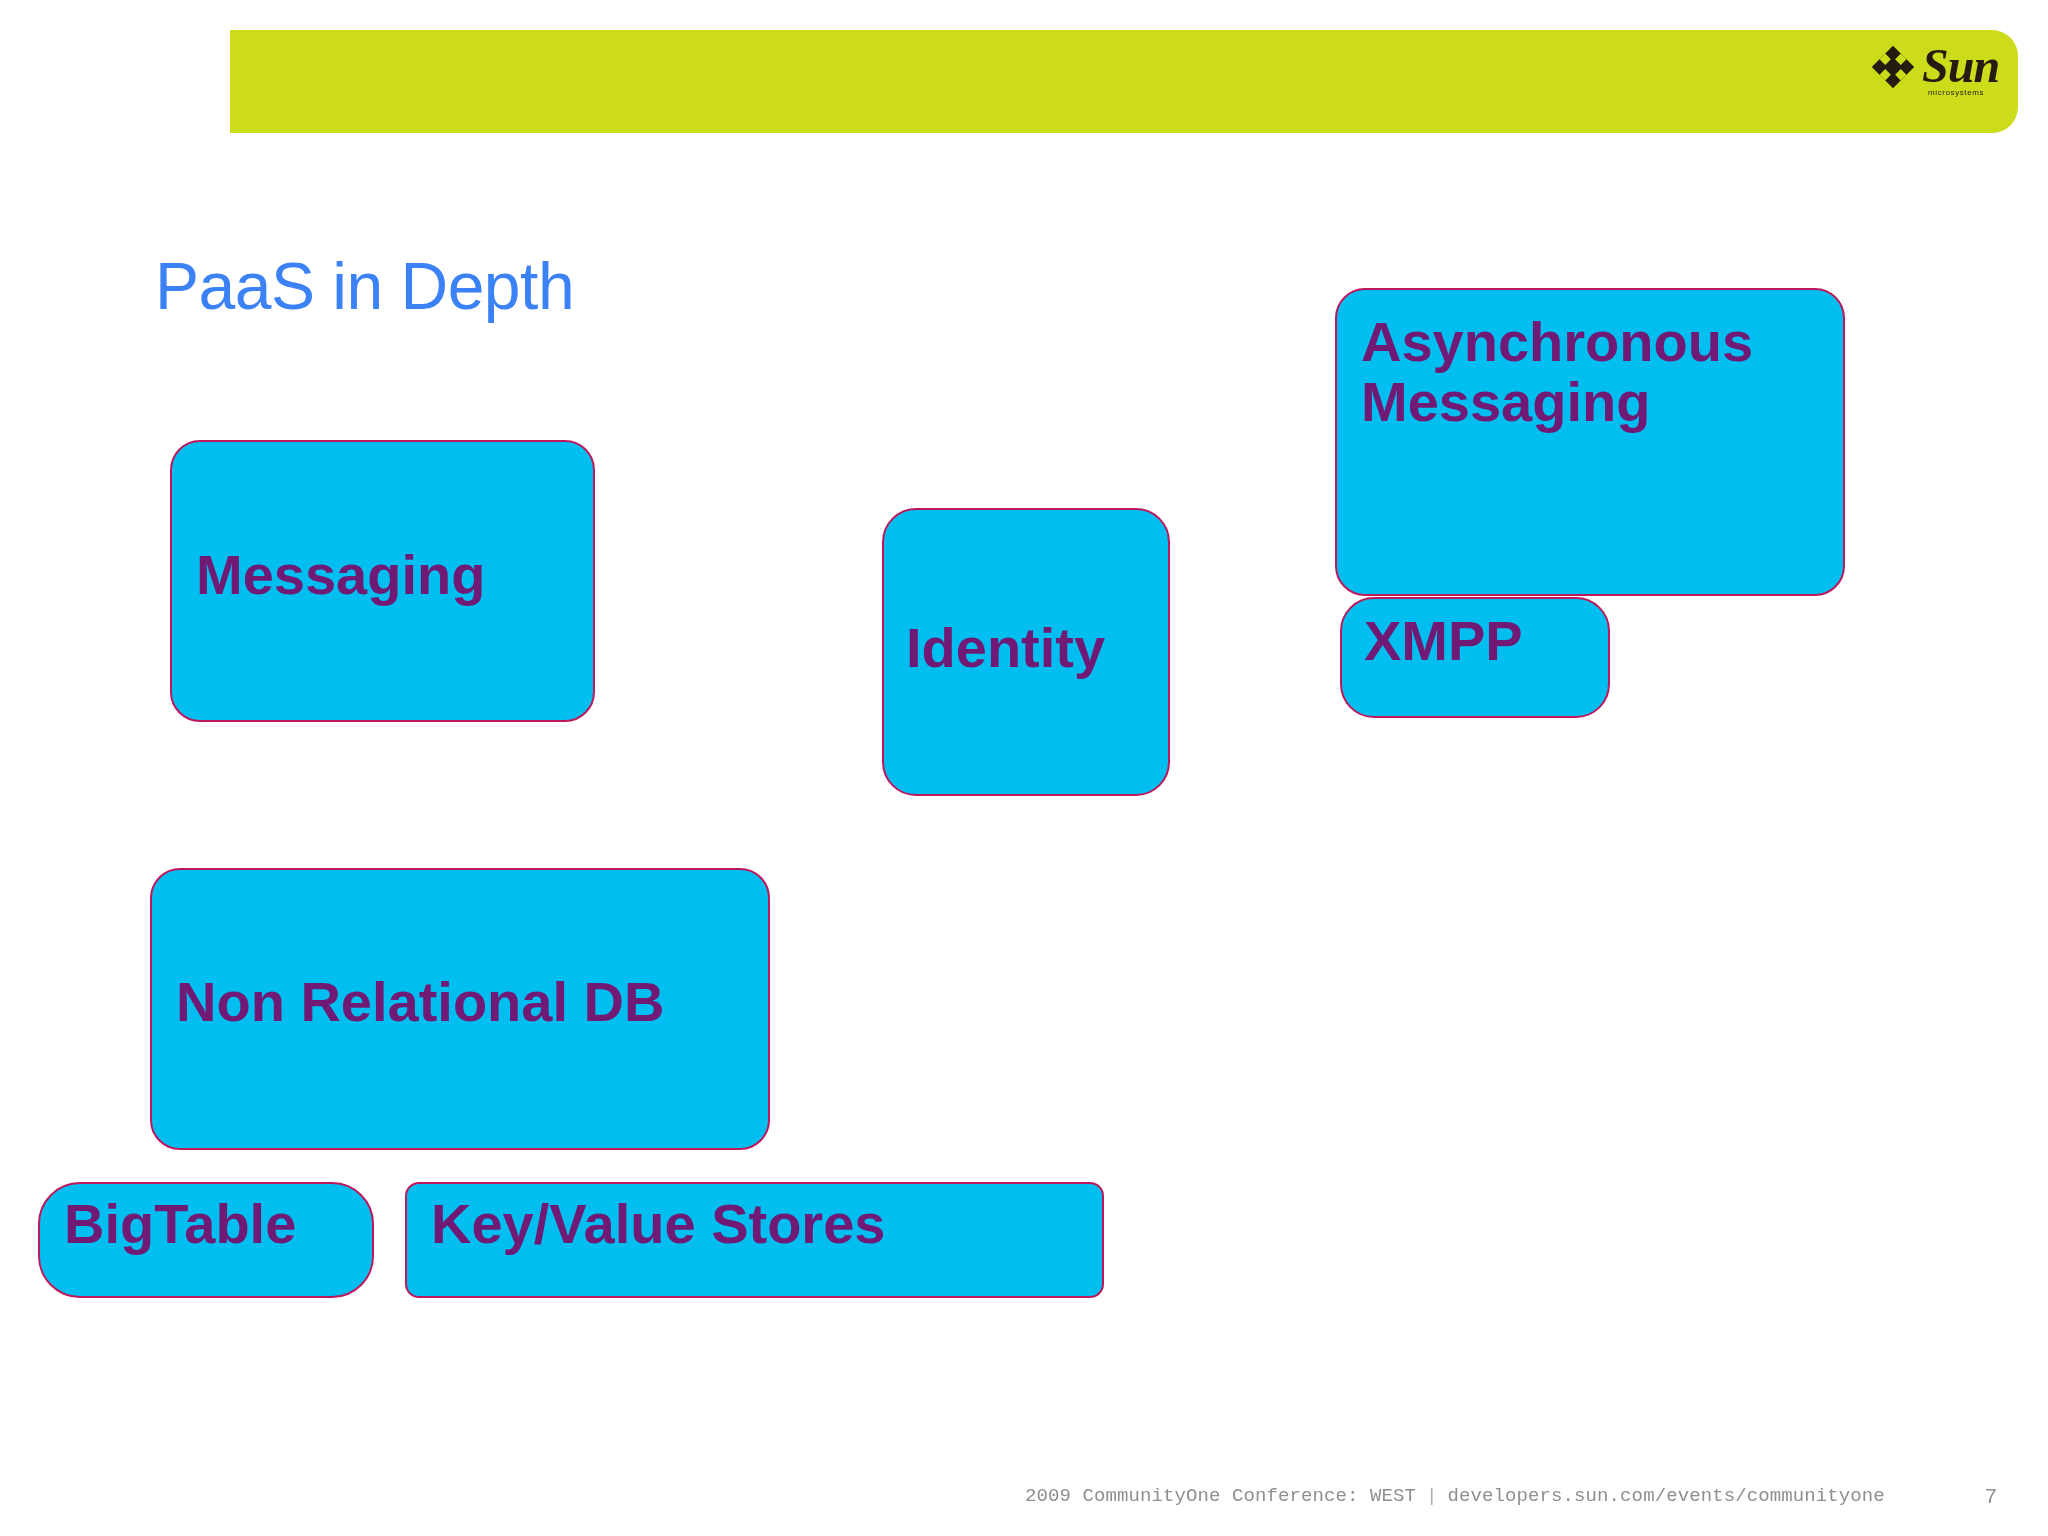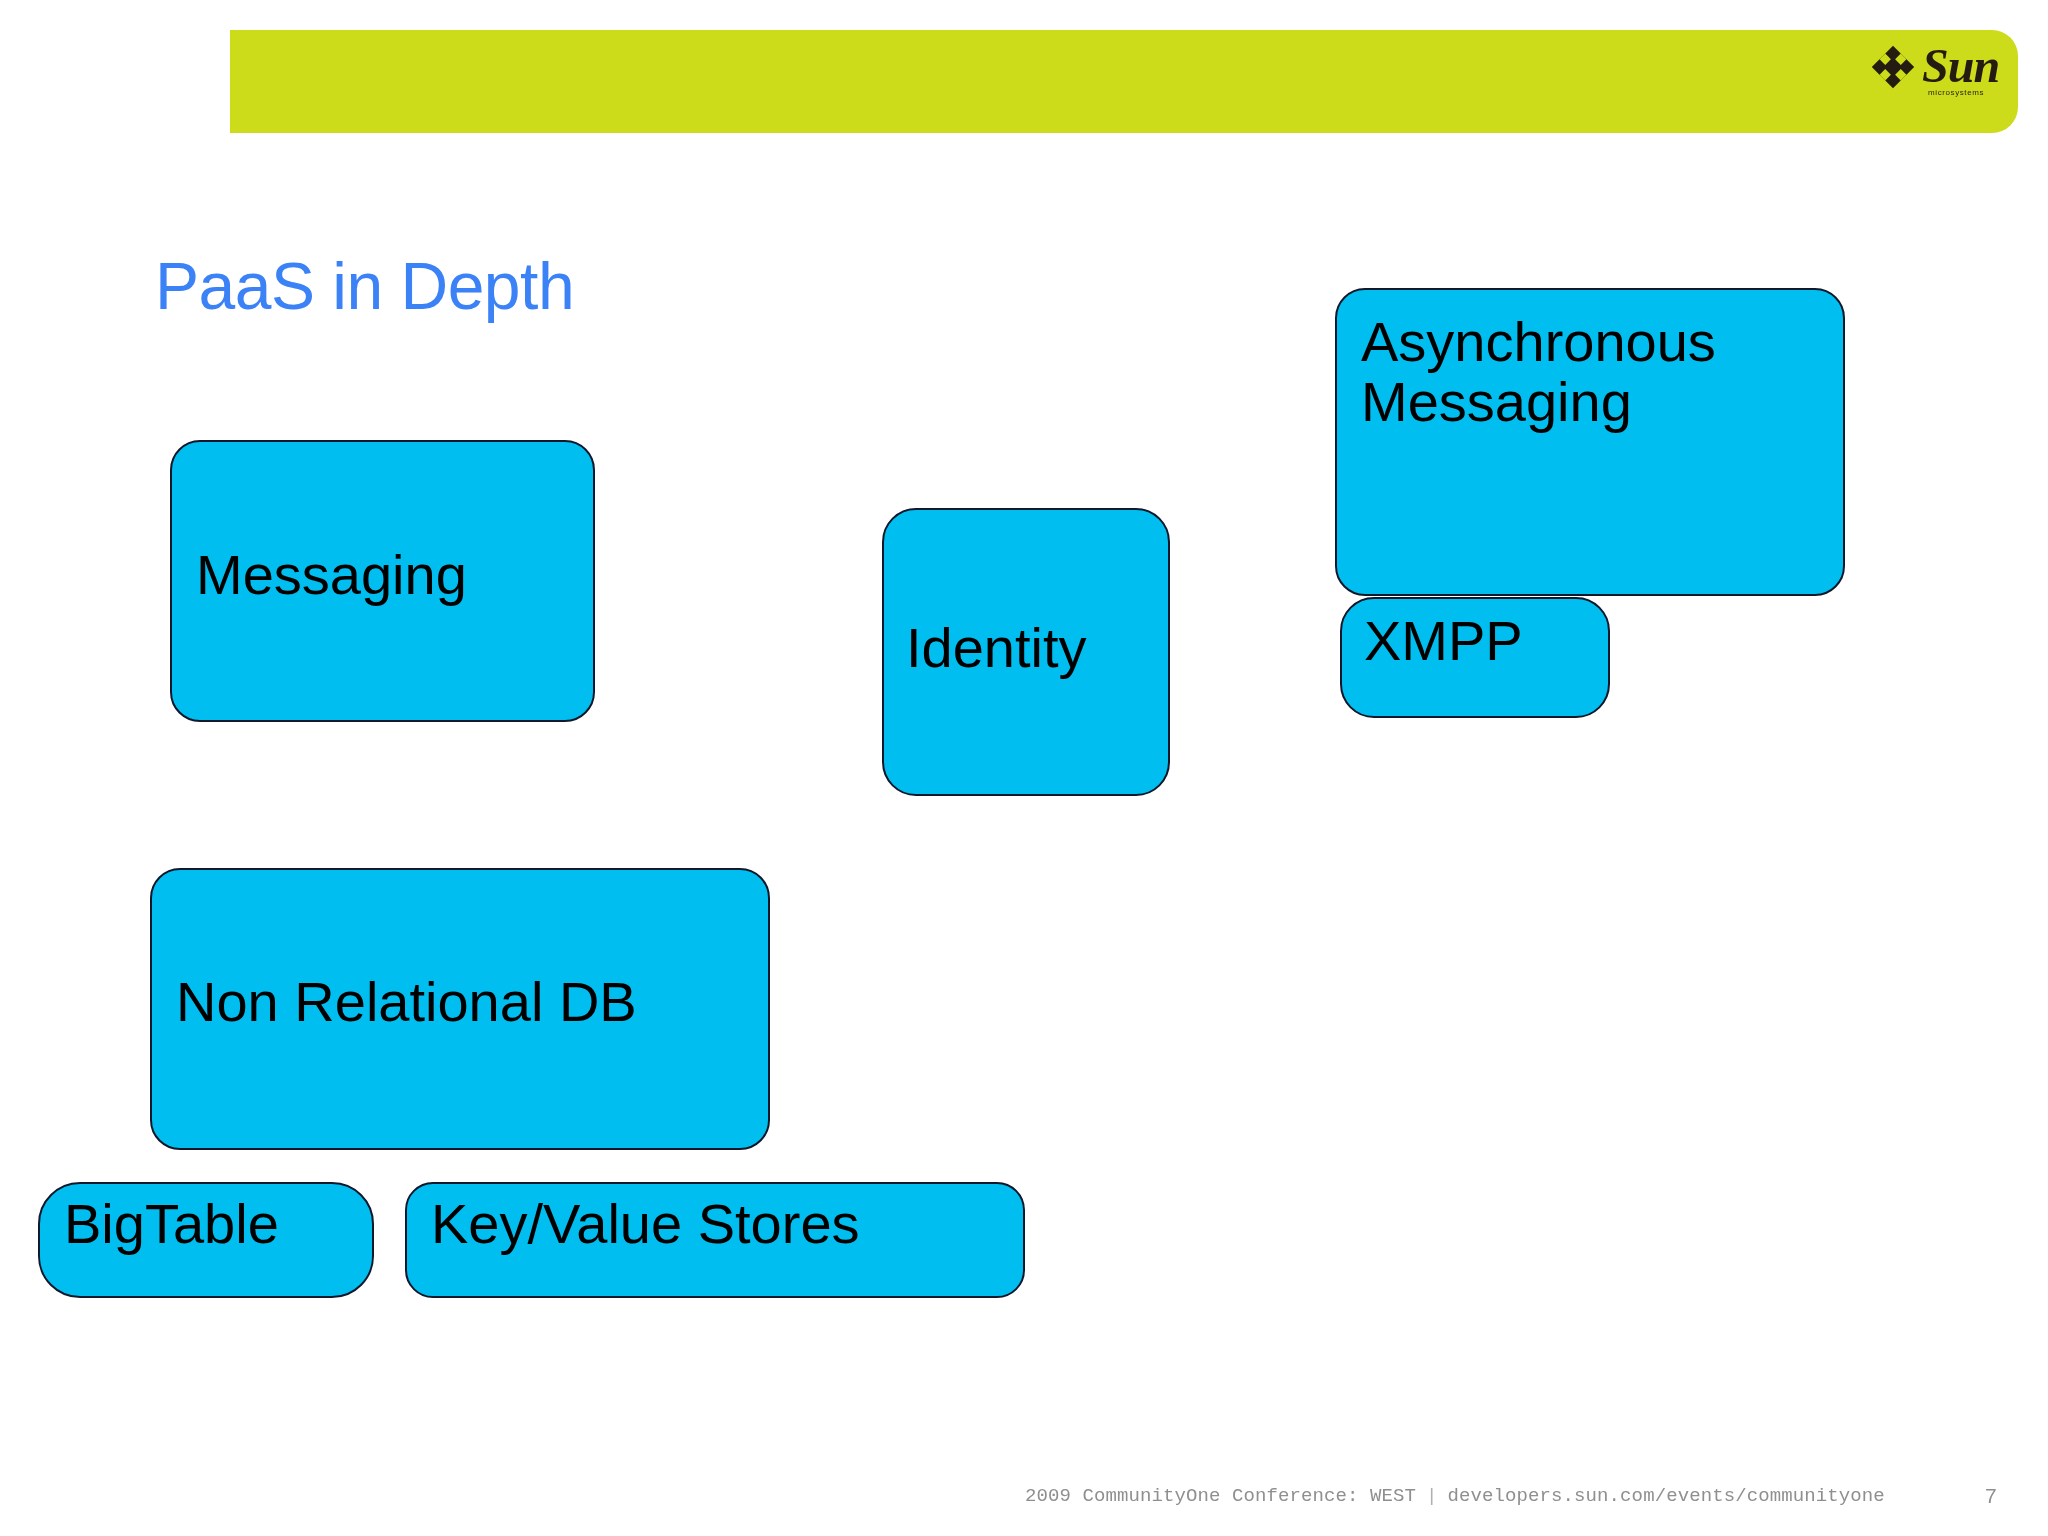--- a/index.html
+++ b/index.html
@@ -93,26 +93,27 @@
     font-size: 66px;
     color: #3b82f6;
     letter-spacing: -0.5px;
     white-space: nowrap;
   }
 
   
   .node {
     position: absolute;
     background: #00bff0;
-    border: 2px solid #0f172a;
+    border: 2px solid #be185d;
     box-sizing: border-box;
-    color: #000000;
+    color: #701a75;
     font-size: 56px;
     line-height: 1.08;
     overflow: hidden;
+    font-weight: bold;
   }
   .node .node-label {
     position: absolute;
     display: block;
     white-space: pre-line;
   }
 
   
   .footer {
     position: absolute;
@@ -178,21 +179,21 @@
   </div>
 
   <div class="node" style="left:150px; top:868px; width:620px; height:282px; border-radius:30px;padding-left:36px;">
     <span class="node-label" style="left:24px; top:102px;">Non Relational DB</span>
   </div>
 
   <div class="node" style="left:38px; top:1182px; width:336px; height:116px; border-radius:42px;">
     <span class="node-label" style="left:24px; top:10px;">BigTable</span>
   </div>
 
-  <div class="node" style="left:405px; top:1182px; width:620px; height:116px; border-radius:28px;">
+  <div class="node" style="left:405px; top:1182px; width:699px; height:116px; border-radius:14px;">
     <span class="node-label" style="left:24px; top:10px;">Key/Value Stores</span>
   </div>
 
 
   <div class="footer">
     <span>2009 CommunityOne Conference: WEST</span><span class="sep">|</span><span>developers.sun.com/events/communityone</span>
   </div>
   <div class="page-number">7</div>
 
 </div>

